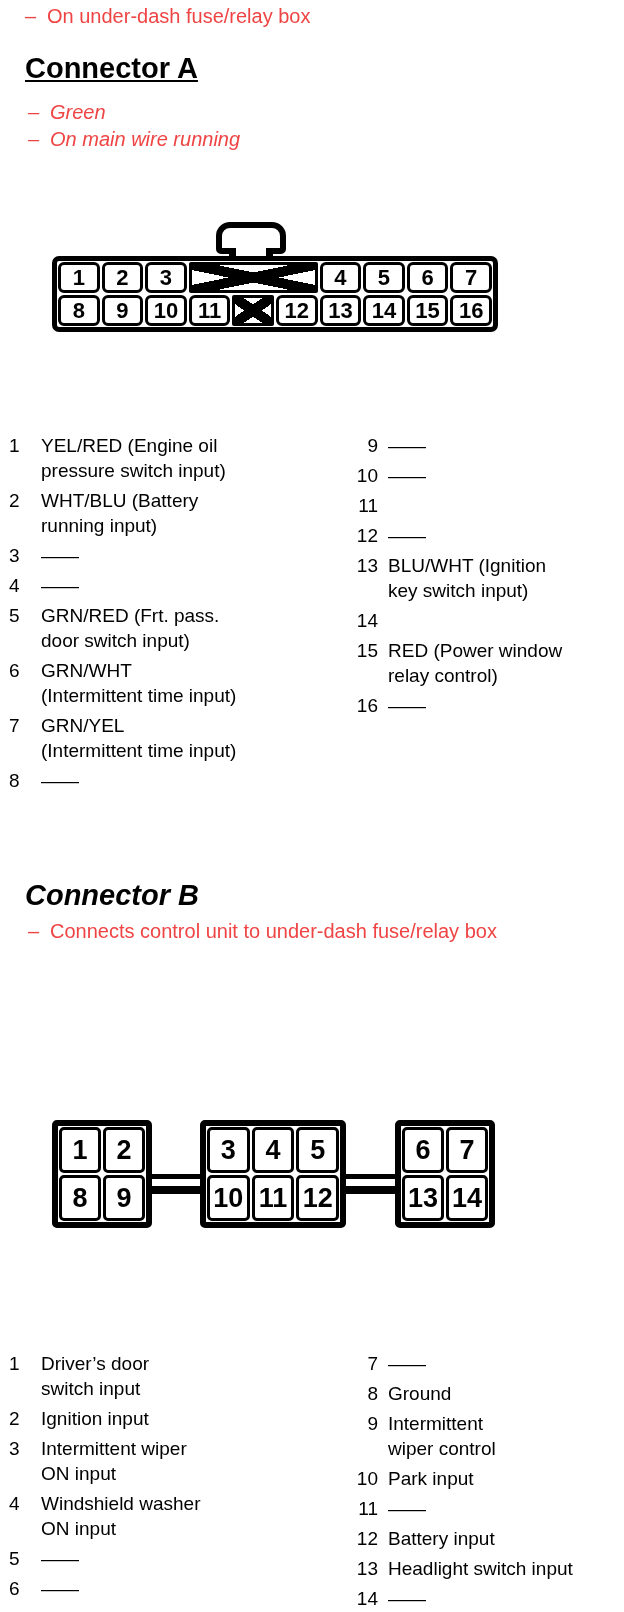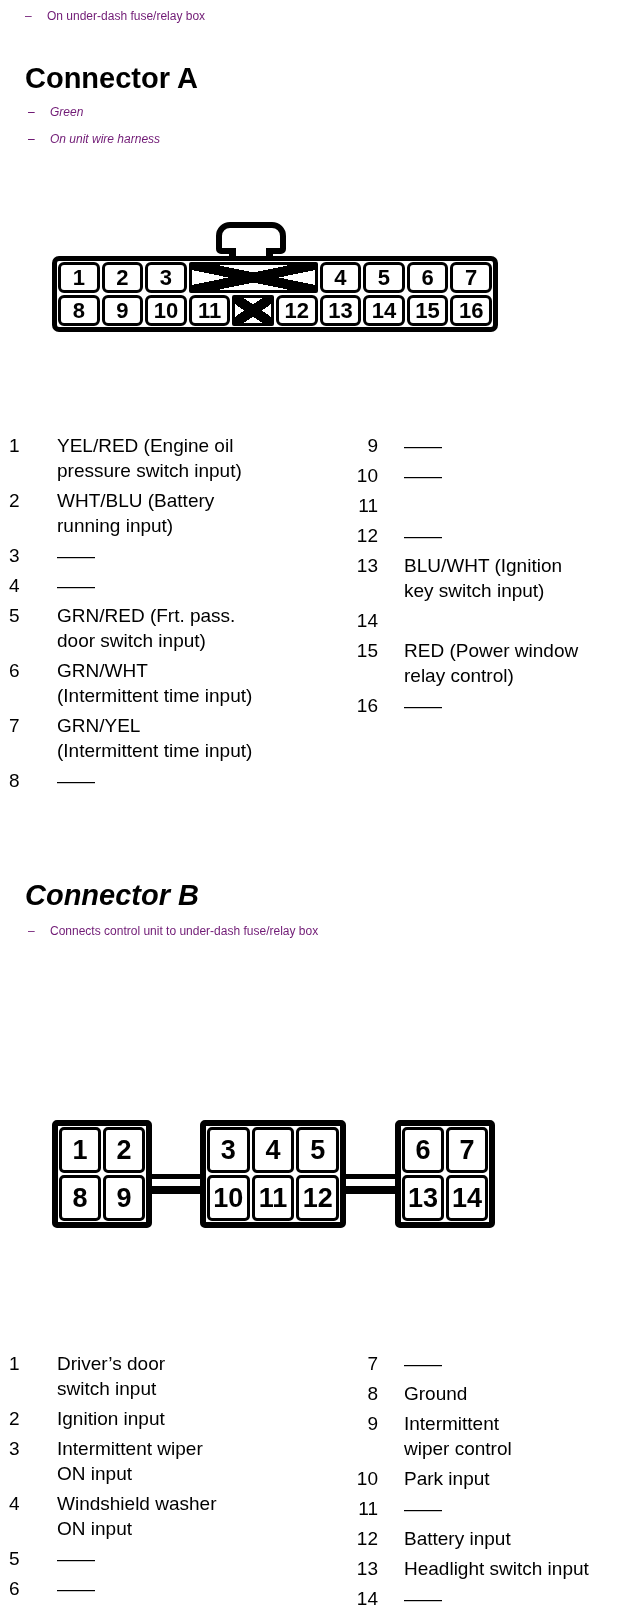--- a/index.html
+++ b/index.html
@@ -2,25 +2,25 @@
 <html><head>
 <meta charset="utf-8">
 <style>
   html,body { margin:0; padding:0; background:#fff; }
   .page {
     position:relative; width:624px; height:1612px; background:#ffffff;
     font-family:"Liberation Sans","DejaVu Sans",sans-serif; color:#000;
     overflow:hidden;
   }
   
-  .note-line { font-size:12px; line-height:27px; color:#701a75; white-space:nowrap; }
+  .note-line { font-size:20px; line-height:27px; color:#ef4444; white-space:nowrap; }
   .dash { display:inline-block; width:22px; }
   .heading { font-size:29px; font-weight:700; letter-spacing:0; color:#000; white-space:nowrap; }
   #top-note   { position:absolute; left:25px; top:3px; }
-  #heading-a  { position:absolute; left:25px; top:62px; }
+  #heading-a  { position:absolute; left:25px; top:52px;text-decoration:underline; }
   #notes-a    { position:absolute; left:28px; top:99px;font-style:italic; }
   #heading-b  { position:absolute; left:25px; top:879px;font-style:italic; }
   #notes-b    { position:absolute; left:28px; top:918px; }
 
   
   #diag-a { position:absolute; left:52px; top:222px; width:446px; height:112px; }
   .a-tab {
     position:absolute; left:164px; top:0; width:70px; height:32px;
     box-sizing:border-box; border:6px solid #000; border-radius:14px 14px 5px 5px;
     background:#fff;
@@ -70,39 +70,39 @@
   .pins { position:absolute; left:0; width:624px; }
   #pins-a { top:433px; }
   #pins-b { top:1351px; }
   .pin-col { position:absolute; top:0; }
   .pin-col.left  { left:6px;   width:300px; }
   .pin-col.right { left:348px; width:274px; }
   .pin-item { display:flex; align-items:flex-start; margin-bottom:5px; }
   .pin-num  { flex:none; font-size:19px; line-height:25px; }
   .left  .pin-num { width:22px; text-align:left; padding-left:3px; }
   .right .pin-num { width:30px; text-align:right; }
-  .pin-desc { margin-left:26px; font-size:19px; line-height:25px; white-space:pre-line; }
+  .pin-desc { margin-left:10px; font-size:19px; line-height:25px; white-space:pre-line; }
 </style>
 </head>
 <body>
 
 <div class="page">
 
   <div id="top-note" class="note-line">
     <span class="dash">–</span><span>On under-dash fuse/relay box</span>
   </div>
 
   <div id="heading-a" class="heading">Connector A</div>
 
   <div id="notes-a">
     <div class="note-line">
       <span class="dash">–</span><span>Green</span>
     </div>
     <div class="note-line">
-      <span class="dash">–</span><span>On unit wire harness</span>
+      <span class="dash">–</span><span>On main wire running</span>
     </div>
   </div>
 
   <div id="diag-a">
     <div class="a-tab"></div>
     <div class="a-neck"></div>
     <div class="a-box" id="a-grid">
         <div class="cellA">1</div>
         <div class="cellA">2</div>
         <div class="cellA">3</div>

